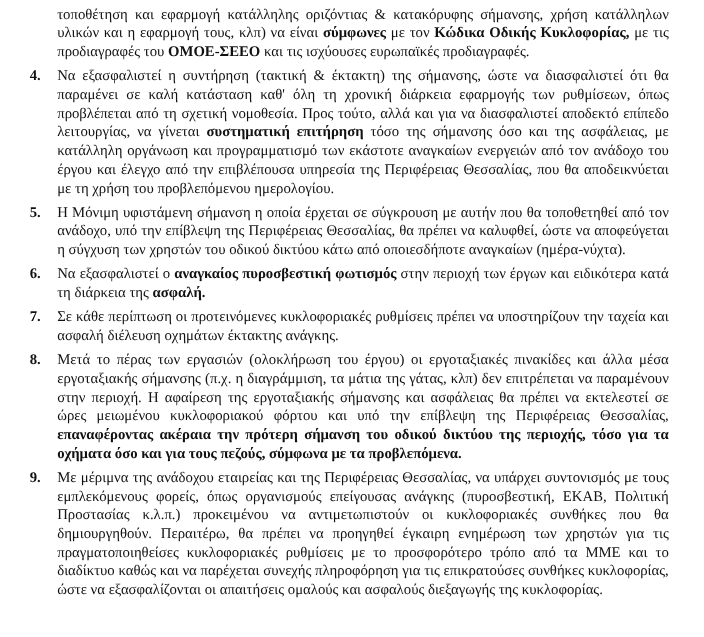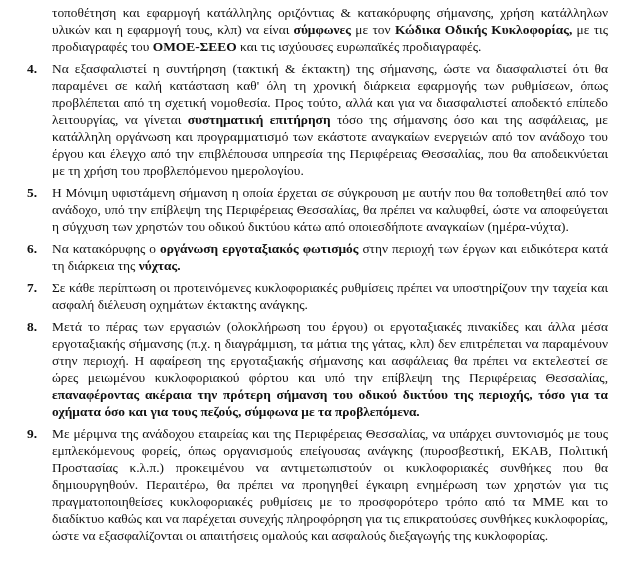--- a/index.html
+++ b/index.html
@@ -54,21 +54,21 @@
     <span class="body"><span>Να εξασφαλιστεί η συντήρηση (τακτική &amp; έκτακτη) της σήμανσης, ώστε να διασφαλιστεί ότι θα παραμένει σε καλή κατάσταση καθ' όλη τη χρονική διάρκεια εφαρμογής των ρυθμίσεων,  όπως προβλέπεται από τη σχετική νομοθεσία. Προς τούτο, αλλά και για να διασφαλιστεί αποδεκτό επίπεδο λειτουργίας, να γίνεται </span><span class="bold">συστηματική επιτήρηση</span><span> τόσο της σήμανσης όσο και της ασφάλειας, με κατάλληλη οργάνωση και προγραμματισμό των εκάστοτε αναγκαίων ενεργειών από τον ανάδοχο του έργου και έλεγχο από την επιβλέπουσα υπηρεσία της Περιφέρειας Θεσσαλίας, που θα αποδεικνύεται με τη χρήση του προβλεπόμενου ημερολογίου.</span></span>
   </div>
 
   <div class="para">
     <span class="num">5.</span>
     <span class="body"><span>Η Μόνιμη υφιστάμενη σήμανση η οποία έρχεται σε σύγκρουση με αυτήν που θα τοποθετηθεί από τον ανάδοχο, υπό την επίβλεψη της Περιφέρειας Θεσσαλίας, θα πρέπει να καλυφθεί, ώστε να αποφεύγεται η σύγχυση των χρηστών του οδικού δικτύου κάτω από οποιεσδήποτε αναγκαίων (ημέρα-νύχτα).</span></span>
   </div>
 
   <div class="para">
     <span class="num">6.</span>
-    <span class="body"><span>Να κατακόρυφης ο </span><span class="bold">οργάνωση εργοταξιακός φωτισμός</span><span> στην περιοχή των έργων και ειδικότερα κατά τη διάρκεια της </span><span class="bold">νύχτας.</span></span>
+    <span class="body"><span>Να εξασφαλιστεί ο </span><span class="bold">αναγκαίος πυροσβεστική φωτισμός</span><span> στην περιοχή των έργων και ειδικότερα κατά τη διάρκεια της </span><span class="bold">ασφαλή.</span></span>
   </div>
 
   <div class="para">
     <span class="num">7.</span>
     <span class="body"><span>Σε κάθε περίπτωση οι προτεινόμενες κυκλοφοριακές ρυθμίσεις πρέπει να υποστηρίζουν την ταχεία και ασφαλή διέλευση οχημάτων έκτακτης ανάγκης.</span></span>
   </div>
 
   <div class="para">
     <span class="num">8.</span>
     <span class="body"><span>Μετά το πέρας των εργασιών (ολοκλήρωση του έργου) οι εργοταξιακές πινακίδες και άλλα μέσα εργοταξιακής σήμανσης (π.χ. η διαγράμμιση, τα μάτια της γάτας, κλπ) δεν επιτρέπεται να παραμένουν στην περιοχή. Η αφαίρεση της εργοταξιακής σήμανσης και ασφάλειας θα πρέπει να εκτελεστεί σε ώρες μειωμένου κυκλοφοριακού φόρτου και υπό την επίβλεψη της Περιφέρειας Θεσσαλίας, </span><span class="bold">επαναφέροντας ακέραια την πρότερη σήμανση του οδικού δικτύου της περιοχής, τόσο για τα οχήματα όσο και για τους πεζούς, σύμφωνα με τα προβλεπόμενα.</span></span>

